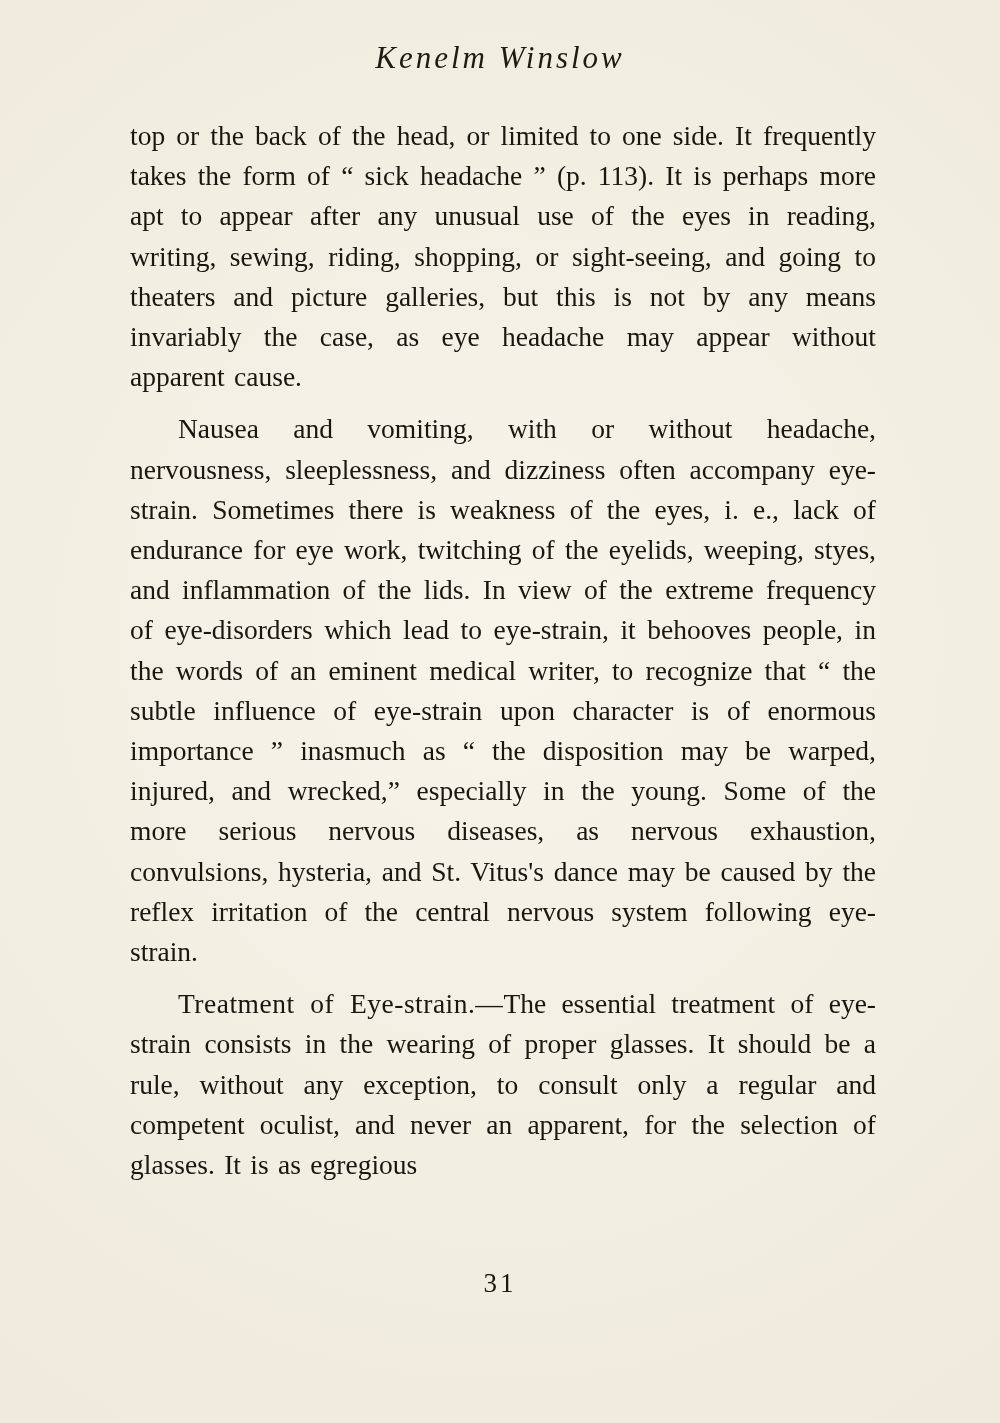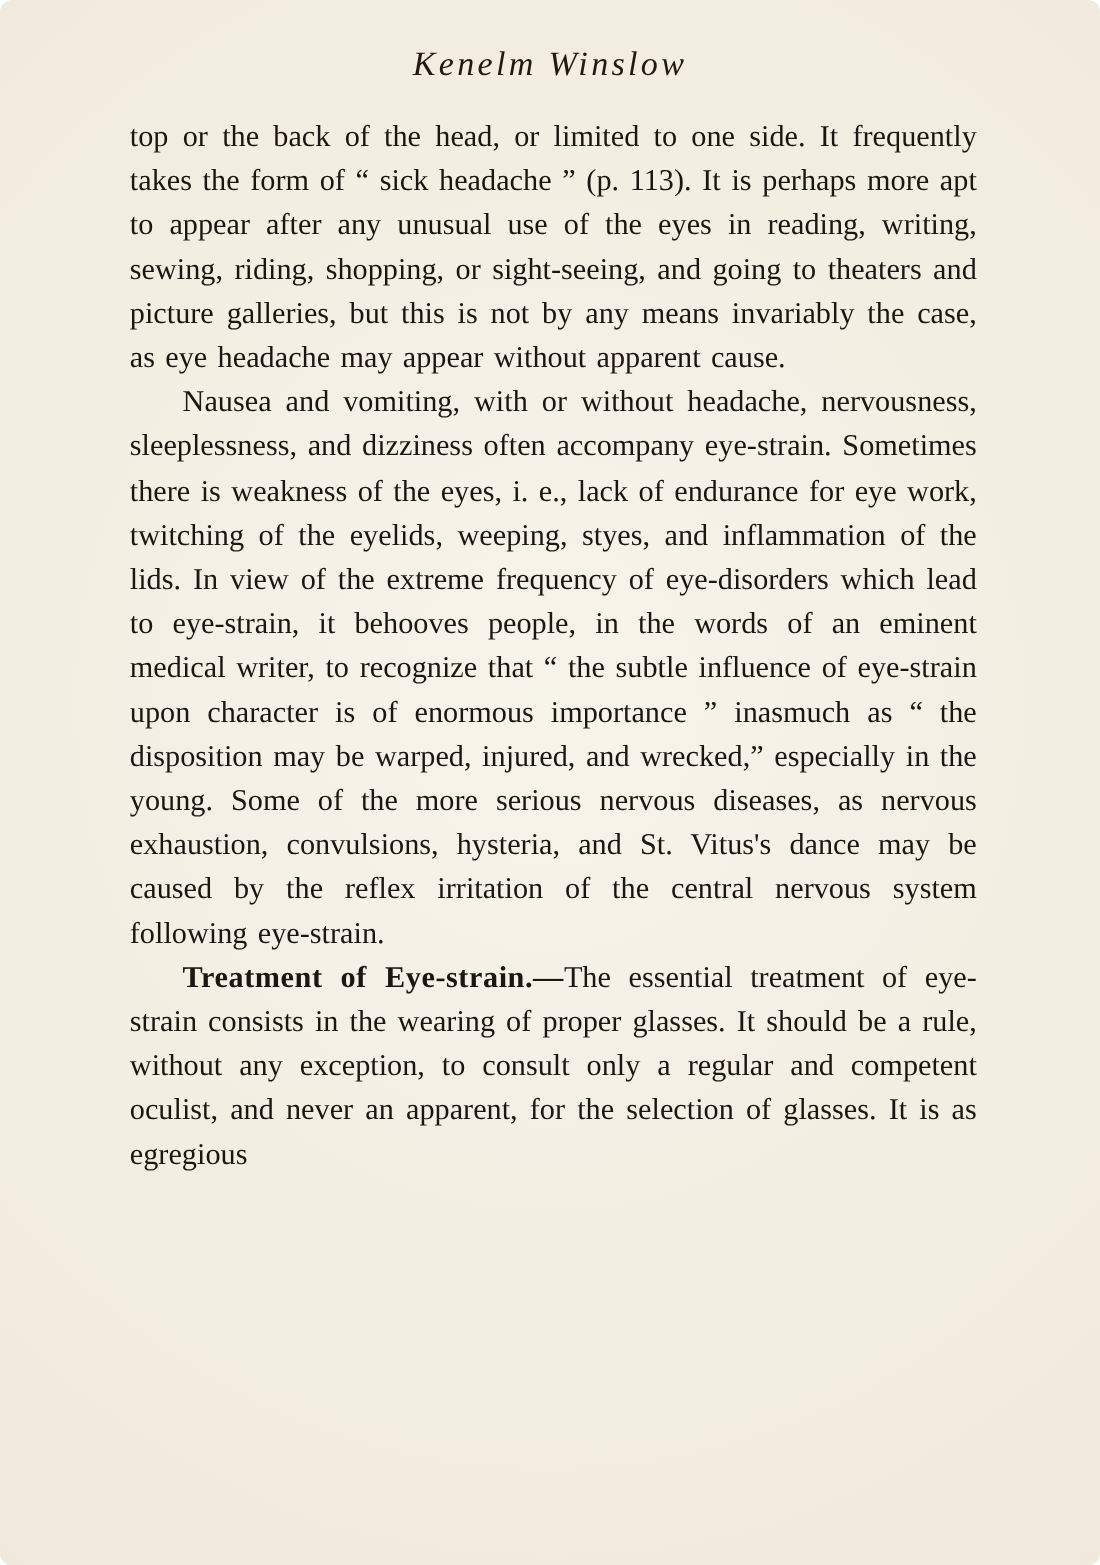--- a/index.html
+++ b/index.html
@@ -13,21 +13,20 @@
       font-family: "Liberation Serif", "DejaVu Serif", serif;
       overflow: hidden;
     }
     .page {
       position: absolute;
       inset: 0;
       background:
         radial-gradient(ellipse 120% 90% at 50% 45%, rgba(255,255,255,0.30), rgba(120,105,75,0.07)),
         #f4efe1;
       color: #1b1610;
-      border-radius: 11px;
     }
     .running-header {
       position: absolute;
       top: 40px;
       left: 0;
       right: 0;
       text-align: center;
       font-style: italic;
       font-size: 31px;
       letter-spacing: 3px;
@@ -38,28 +37,28 @@
       top: 104px;
       left: 118px;
       width: 770px;
       font-size: 27.5px;
       line-height: 40.2px;
       text-align: justify;
       word-spacing: 2.5px;
       color: #1b1610;
     }
     .text-block p {
-      margin: 0;
+      margin: 12px;
       text-indent: 48px;
     }
     .text-block p.no-indent {
       text-indent: 0;
     }
     .lead-in {
-      font-weight: bold;
+      font-weight: normal;
       letter-spacing: 0.5px;
     }
     .page-number {
       position: absolute;
       top: 1268px;
       left: 0;
       right: 0;
       text-align: center;
       font-size: 27px;
       letter-spacing: 3px;
@@ -76,14 +75,15 @@
   <div class="text-block">
 
     <p class="no-indent">top or the back of the head, or limited to one side.  It frequently takes the form of “ sick headache ” (p. 113). It is perhaps more apt to appear after any unusual use of the eyes in reading, writing, sewing, riding, shopping, or sight-seeing, and going to theaters and picture galleries, but this is not by any means invariably the case, as eye headache may appear without apparent cause.</p>
 
     <p>Nausea and vomiting, with or without headache, nervousness, sleeplessness, and dizziness often accompany eye-strain.  Sometimes there is weakness of the eyes, i. e., lack of endurance for eye work, twitching of the eyelids, weeping, styes, and inflammation of the lids.  In view of the extreme frequency of eye-disorders which lead to eye-strain, it behooves people, in the words of an eminent medical writer, to recognize that “ the subtle influence of eye-strain upon character is of enormous importance ” inasmuch as “ the disposition may be warped, injured, and wrecked,” especially in the young.  Some of the more serious nervous diseases, as nervous exhaustion, convulsions, hysteria, and St. Vitus's dance may be caused by the reflex irritation of the central nervous system following eye-strain.</p>
 
     <p><span class="lead-in">Treatment of Eye-strain.—</span><span>The essential treatment of eye-strain consists in the wearing of proper glasses. It should be a rule, without any exception, to consult only a regular and competent oculist, and never an apparent, for the selection of glasses.  It is as egregious</span></p>
 
   </div>
 
+  <div class="page-number">31</div>
 
 </div>
 
 </body></html>

